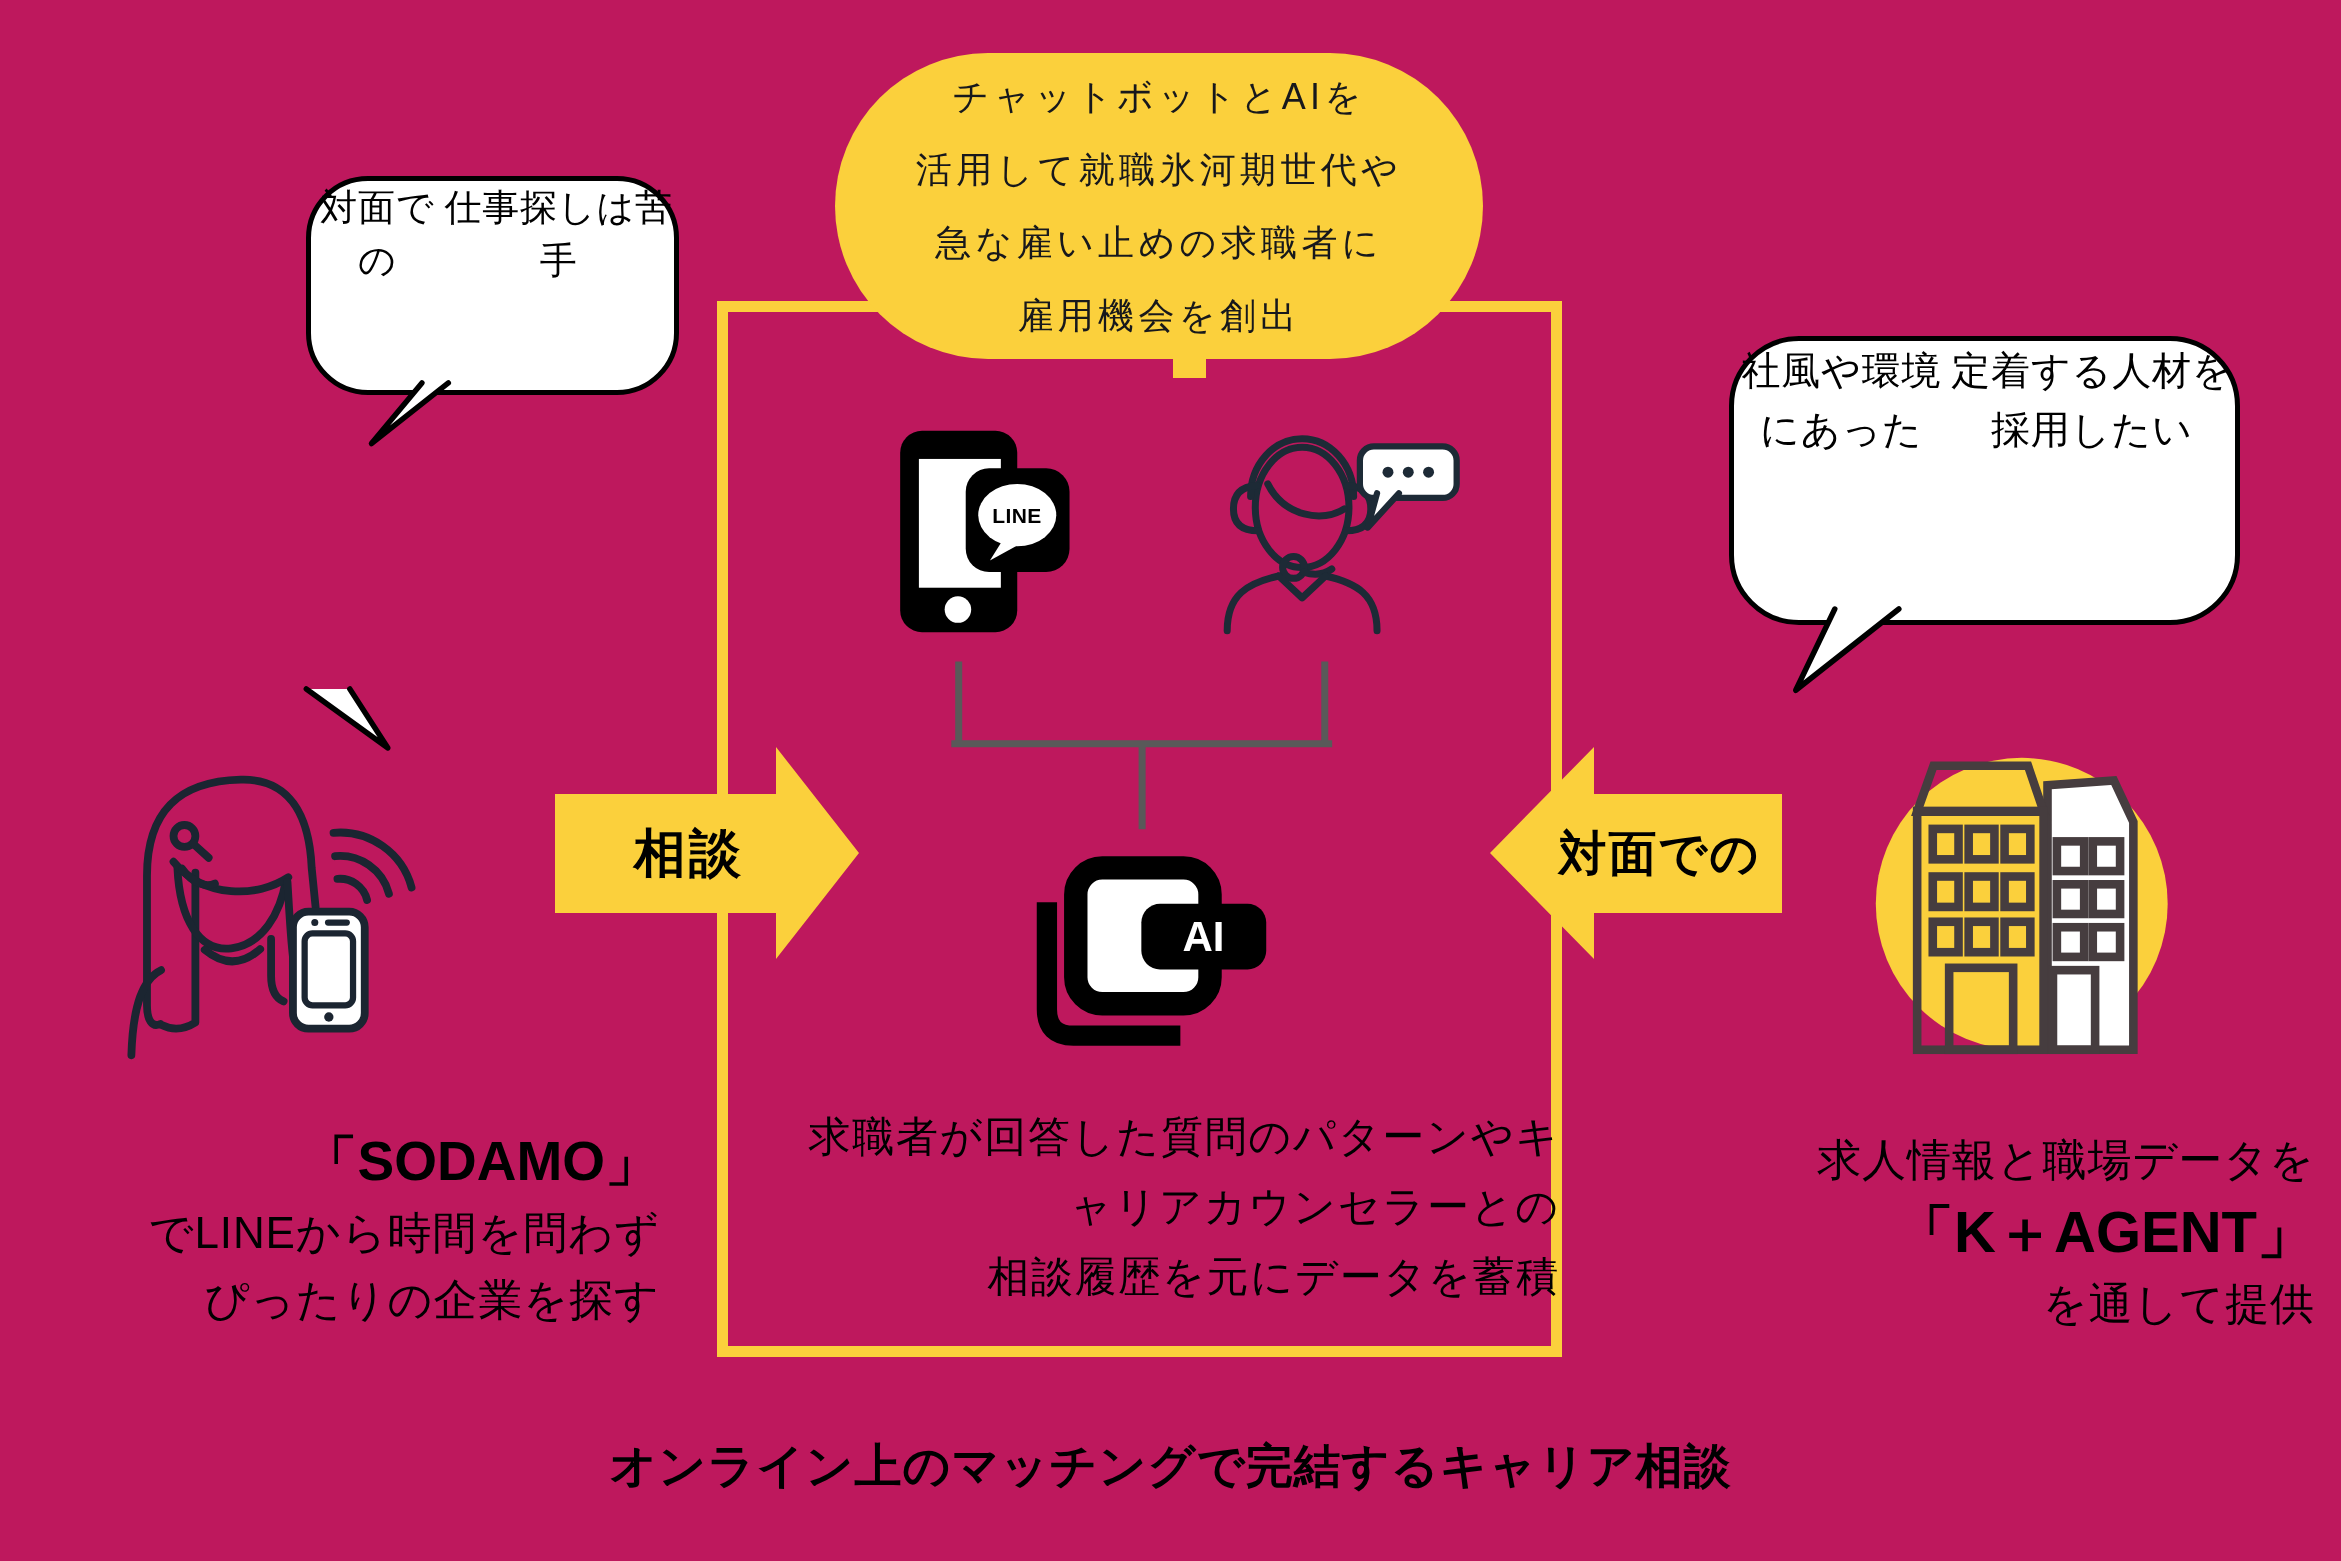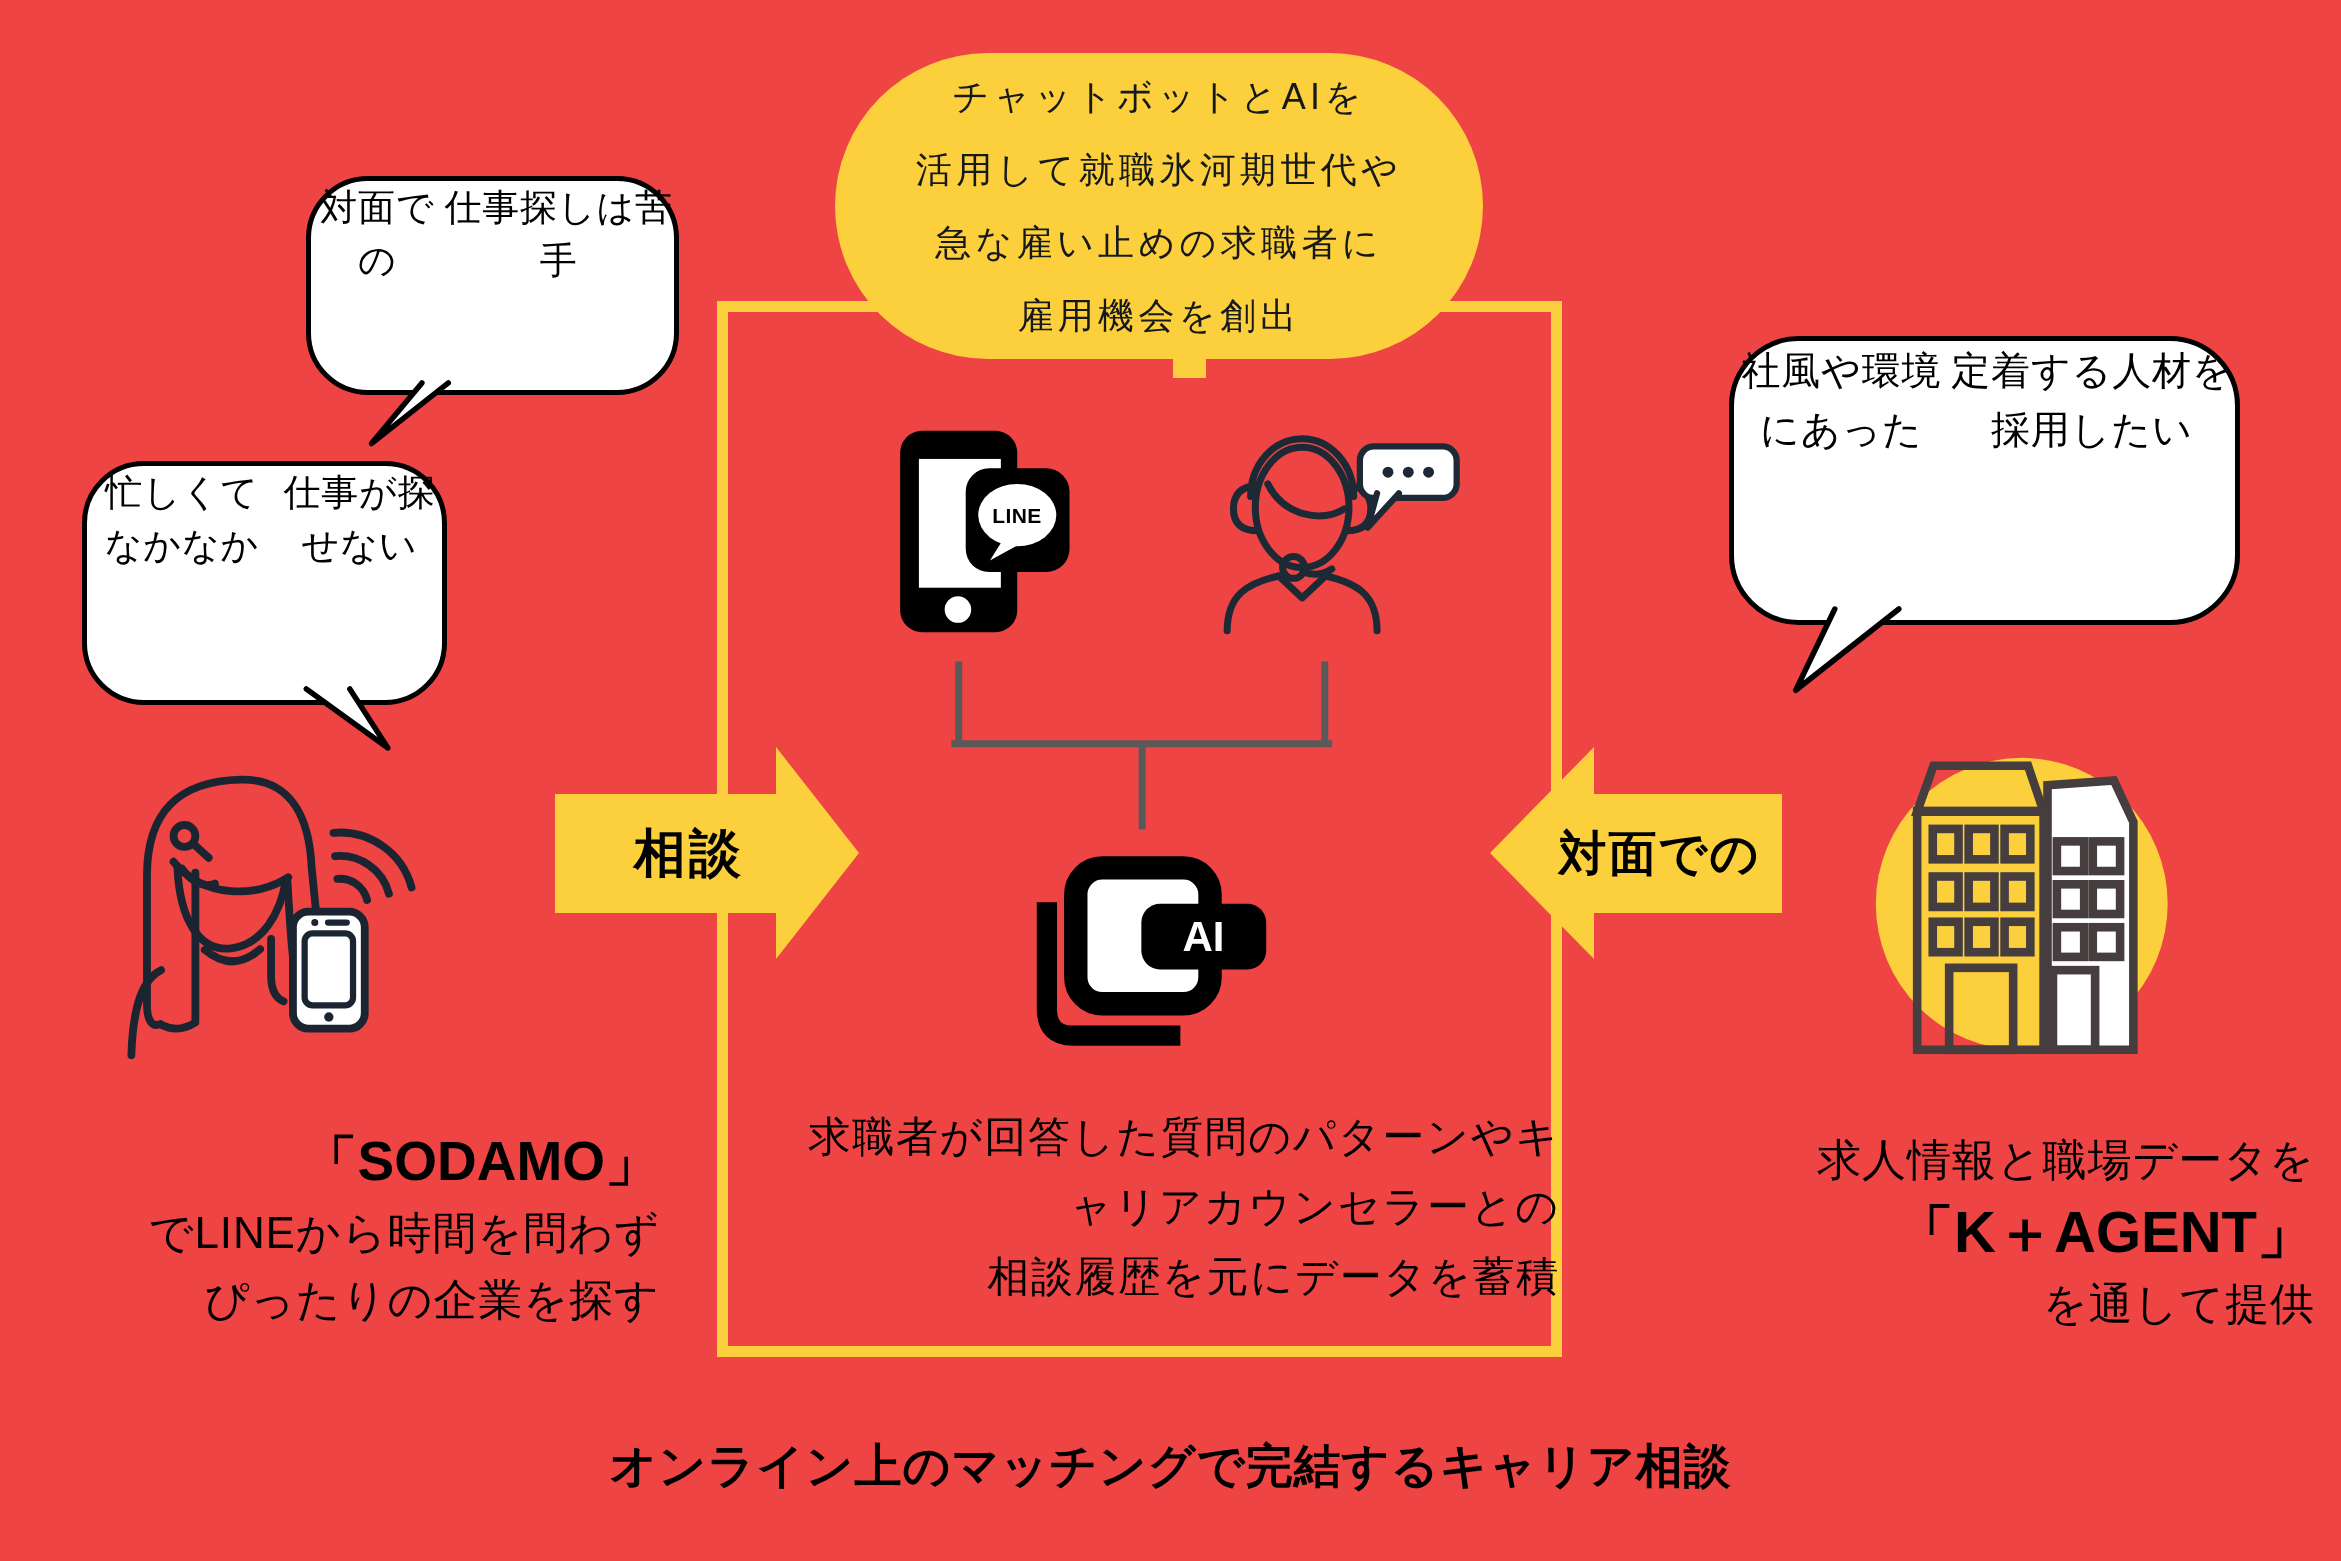--- a/index.html
+++ b/index.html
@@ -1,16 +1,16 @@
 <!DOCTYPE html>
 <html style="font-size:12.5px"><head>
 <meta charset="utf-8">
 <style>
   html,body{margin:0;padding:0;background:#ffffff;}
-  .canvas{position:relative;width:2342px;height:1561px;background:#ef4444;overflow:hidden;
+  .canvas{position:relative;width:2342px;height:1561px;background:#be185d;overflow:hidden;
           font-family:"Liberation Sans","DejaVu Sans",sans-serif;color:#000;}
   .abs{position:absolute;}
   
   .center-box{left:717px;top:301px;width:845px;height:1056px;border:11.7px solid #FBD03C;box-sizing:border-box;}
   
   .solution-bubble{left:835px;top:53px;width:648px;height:306px;background:#FBD03C;border-radius:164px;
                    display:flex;flex-direction:column;justify-content:center;text-align:center;}
   .solution-bubble .ln{font-size:36px;line-height:73px;letter-spacing:0.12em;color:#17181c;font-weight:500;}
   .solution-tail{left:1173px;top:350px;width:33px;height:28px;background:#FBD03C;}
   
@@ -159,24 +159,20 @@
   <div class="abs solution-tail"></div>
 
   <div class="abs speech bubble-1">
     <div class="ln">対面での</div>
     <div class="ln">仕事探しは苦手</div>
   </div>
   <svg class="tail-svg" style="left:359px;top:375px;" width="101" height="78" viewBox="0 0 130 100">
     <path d="M115,10 L16,88 L81,10" fill="#fff" stroke="#000" stroke-width="7" stroke-linejoin="round" stroke-linecap="round"></path>
   </svg>
 
-  <div class="abs speech bubble-2">
-    <div class="ln">忙しくてなかなか</div>
-    <div class="ln">仕事が探せない</div>
-  </div>
   <svg class="tail-svg" style="left:297px;top:681px;" width="101" height="78" viewBox="0 0 130 100">
     <path d="M12,10 L117,86 L68,10" fill="#fff" stroke="#000" stroke-width="7" stroke-linejoin="round" stroke-linecap="round"></path>
   </svg>
 
   <div class="abs speech bubble-3">
     <div class="ln">社風や環境にあった</div>
     <div class="ln">定着する人材を採用したい</div>
   </div>
   <svg class="tail-svg" style="left:1784px;top:601px;" width="125" height="98" viewBox="0 0 160 125">
     <path d="M147,10 L15,114 L65,10" fill="#fff" stroke="#000" stroke-width="7" stroke-linejoin="round" stroke-linecap="round"></path>

